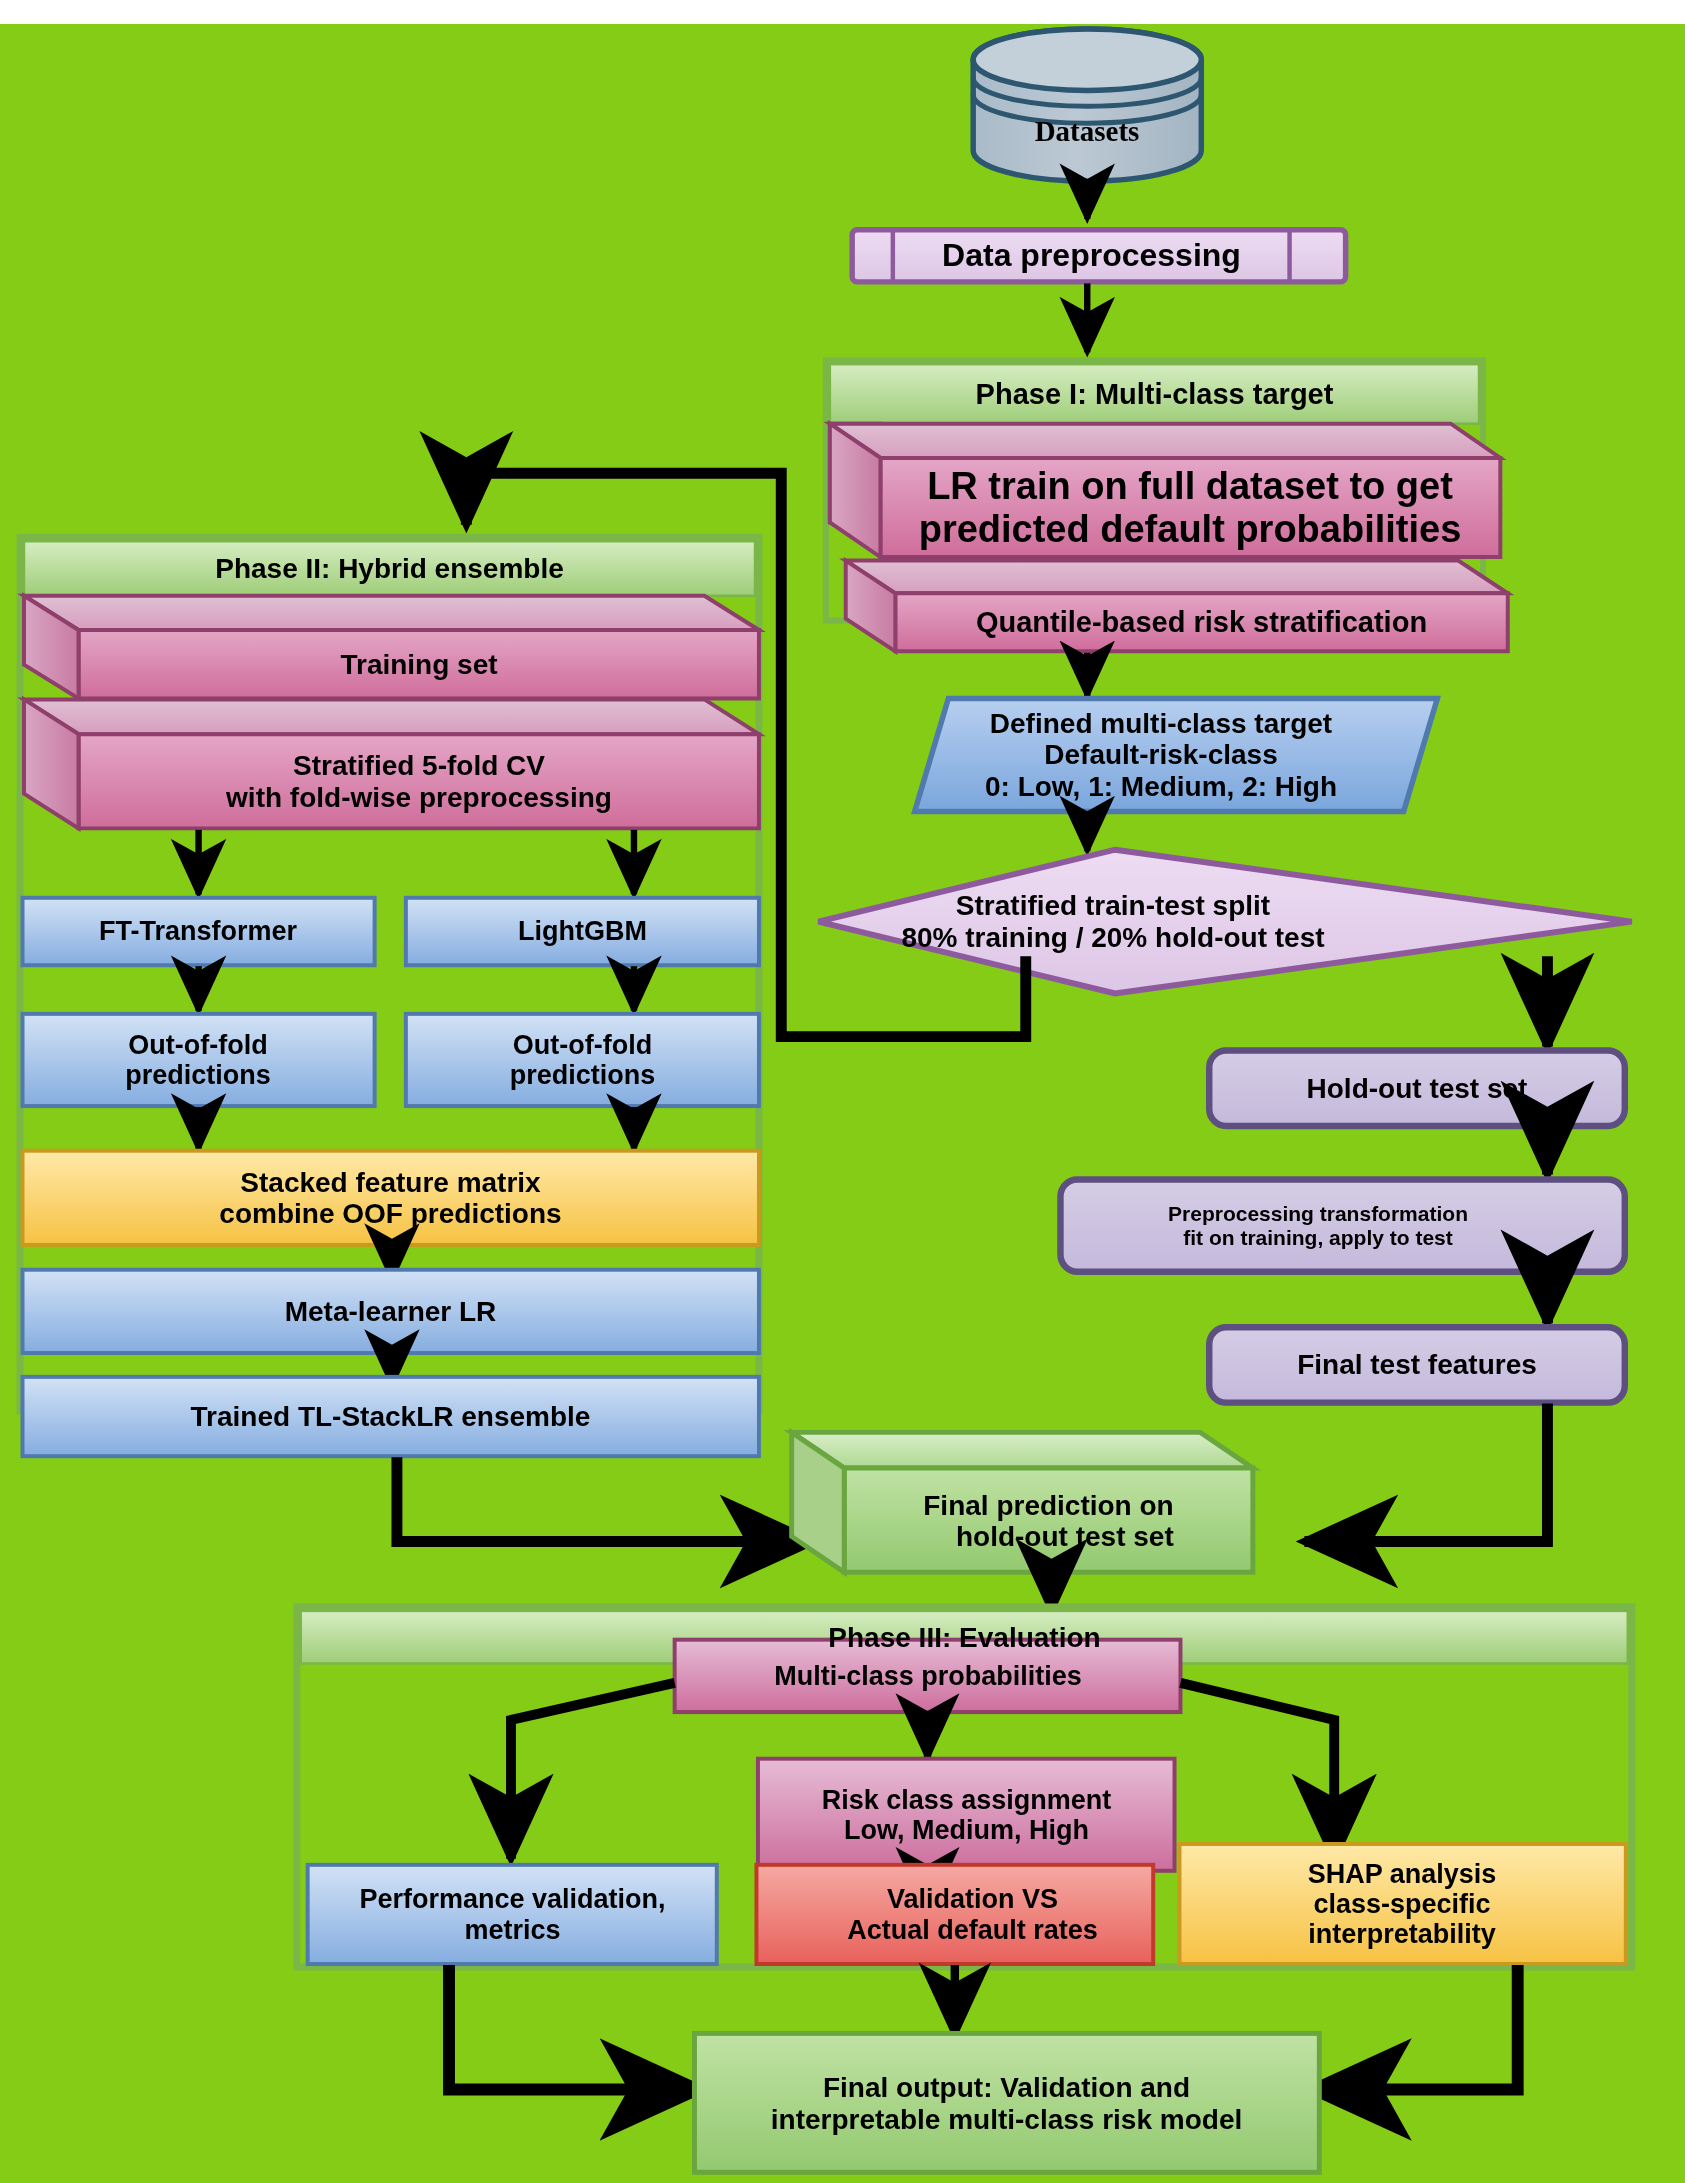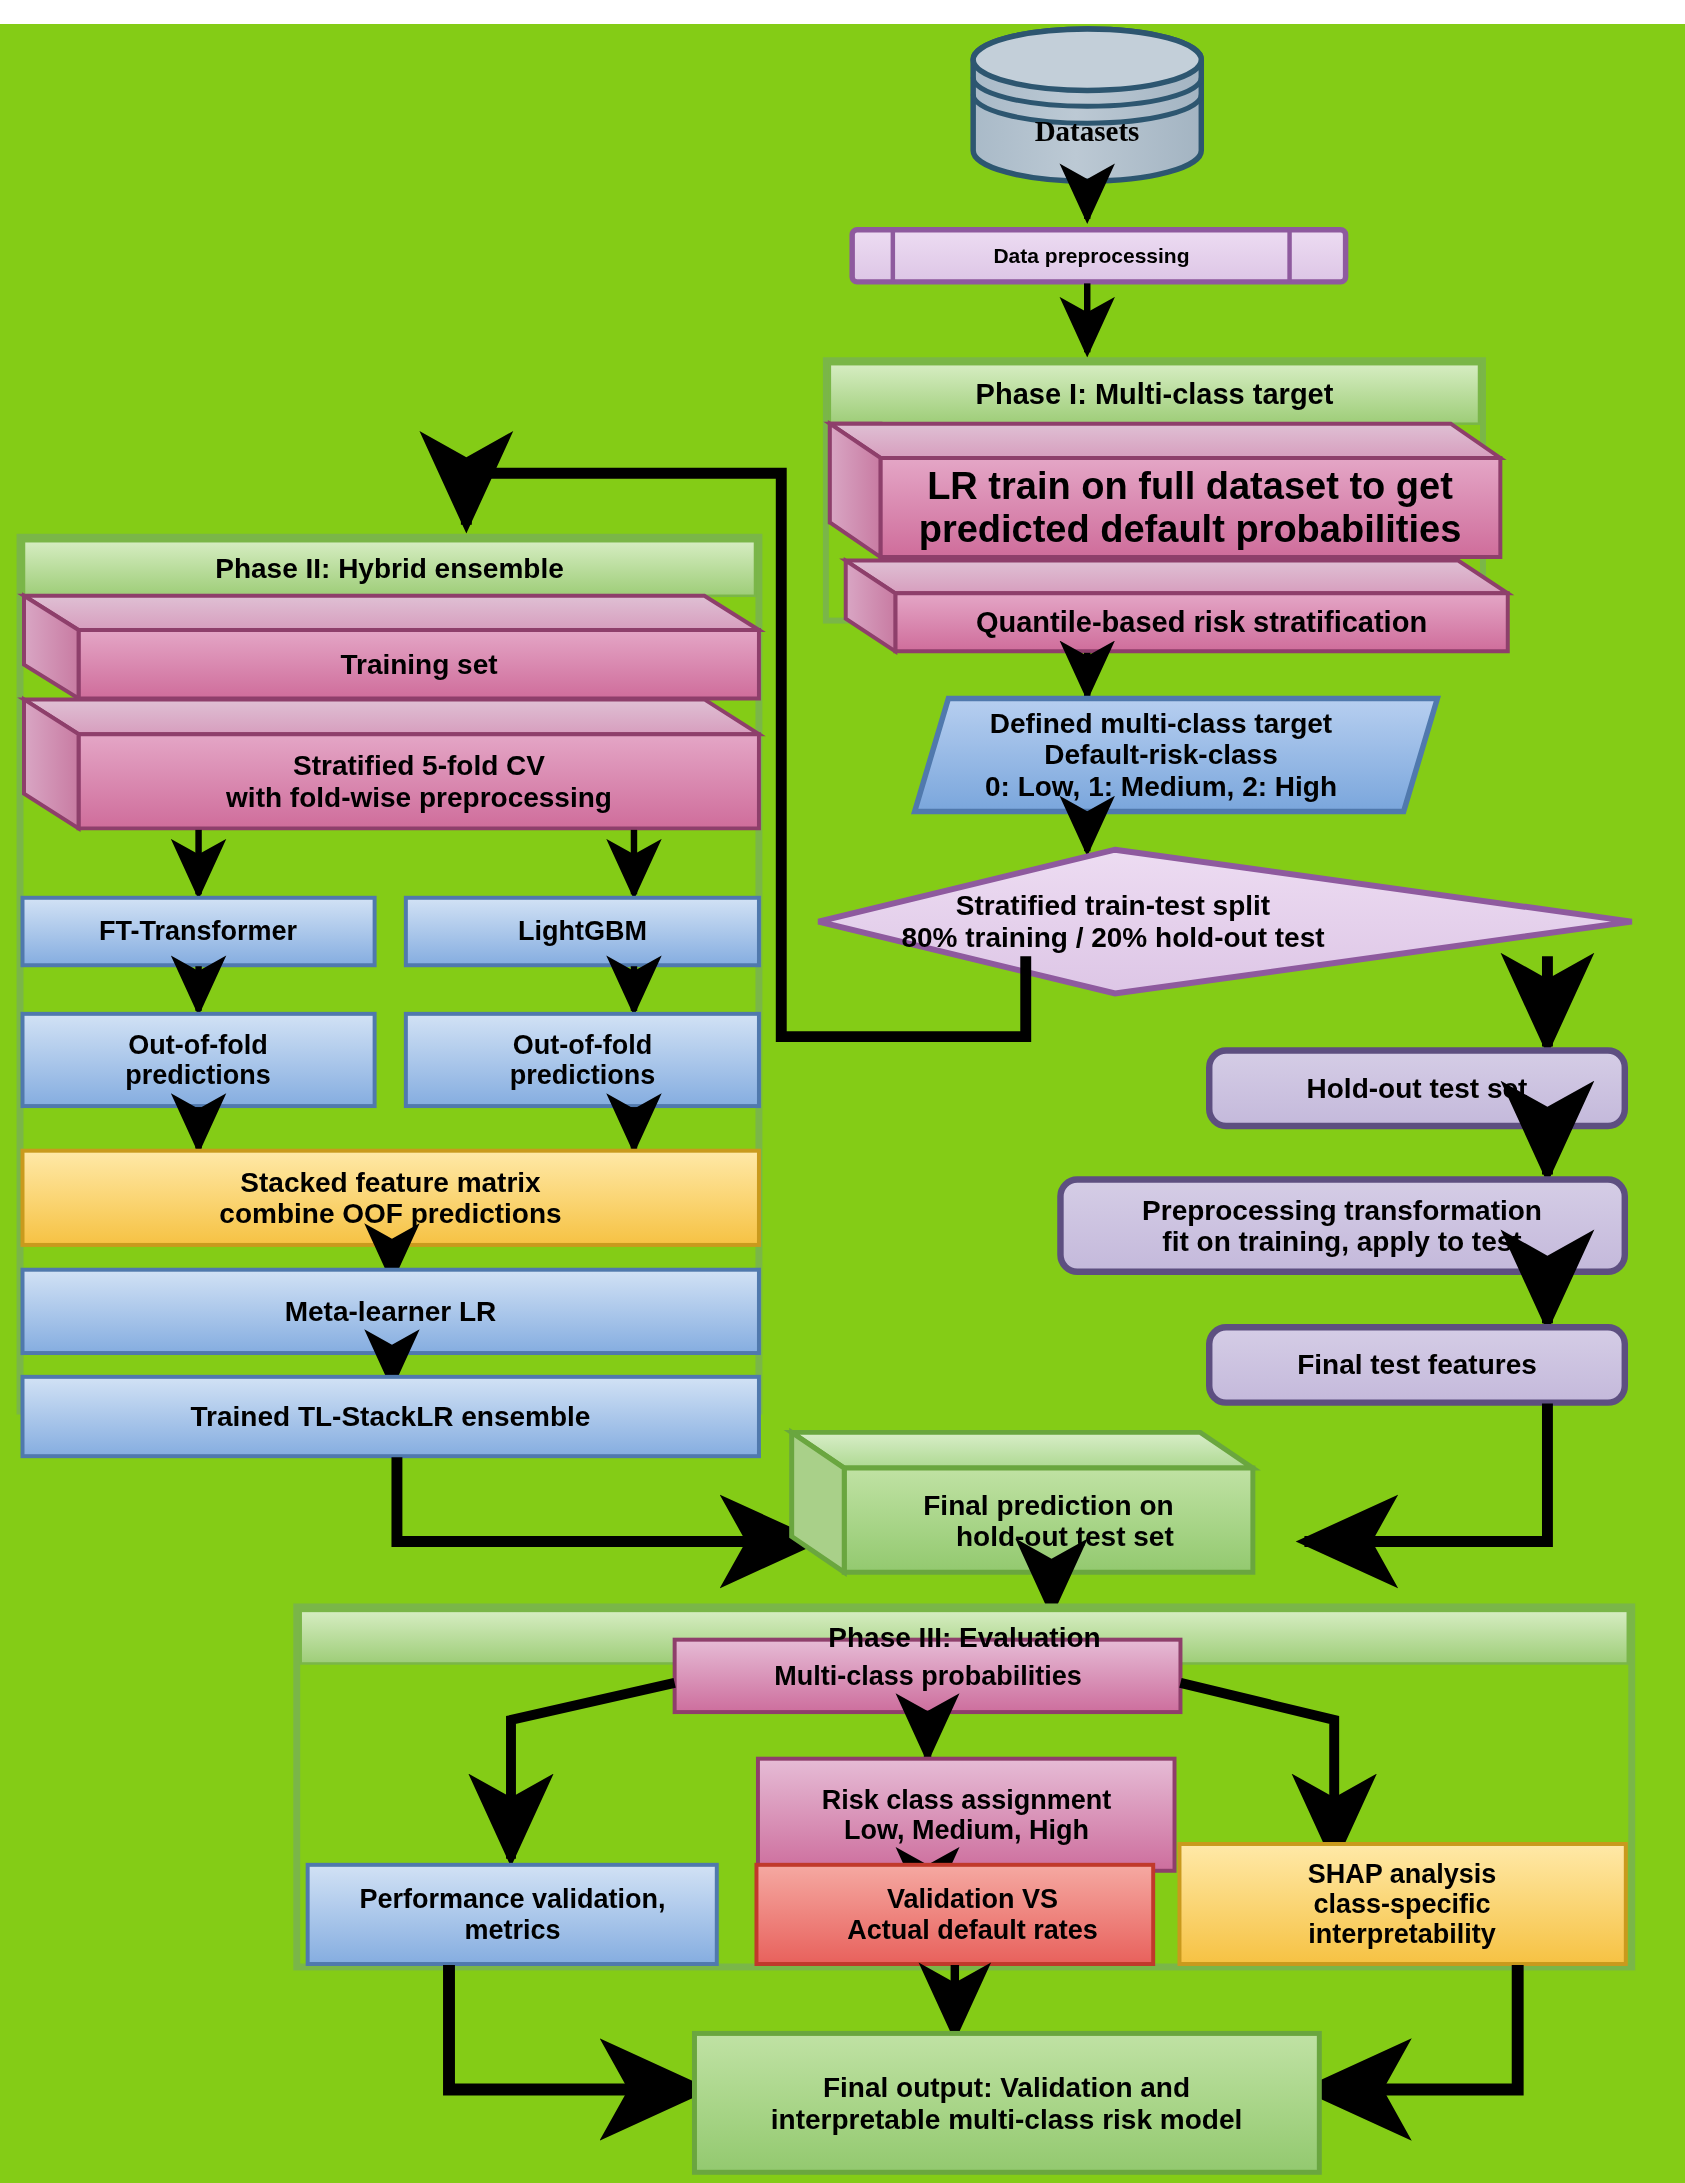--- a/index.html
+++ b/index.html
@@ -204,21 +204,21 @@
 
   <path d="M905,3914 L905,4165 L1415,4165" stroke="#000" stroke-width="24" fill="none" marker-end="url(#ah)"></path>
   <path d="M1925,3914 L1925,4055" stroke="#000" stroke-width="17" fill="none" marker-end="url(#ah)"></path>
   <path d="M3060,3914 L3060,4165 L2640,4165" stroke="#000" stroke-width="24" fill="none" marker-end="url(#ah)"></path>
 
   <rect x="1400" y="4052" width="1260" height="280" fill="url(#gGreenBody)" stroke="#6aa63f" stroke-width="10"></rect>
 </svg>
 
 <div class="lbl serif" style="left:973px;top:60px;width:228px;height:94px;font-size:29px;">Datasets</div>
 
-<div class="lbl" style="left:893px;top:206px;width:397px;height:52px;font-size:21px;">Data preprocessing</div>
+<div class="lbl" style="left:893px;top:206px;width:397px;height:52px;font-size:32px;">Data preprocessing</div>
 
 <div class="lbl" style="left:830px;top:340px;width:649px;height:60px;font-size:29px;">Phase  I: Multi-class target</div>
 
 <div class="lbl" style="left:890px;top:439px;width:600px;height:89px;font-size:38px;">LR train on full dataset to get
 predicted default probabilities</div>
 
 <div class="lbl" style="left:905px;top:570px;width:593px;height:56px;font-size:29px;">Quantile-based risk stratification</div>
 
 <div class="lbl" style="left:923px;top:679px;width:476px;height:104px;font-size:28px;">Defined multi-class target
 Default-risk-class
@@ -246,21 +246,21 @@
 
 <div class="lbl" style="left:22px;top:1127px;width:737px;height:94px;font-size:28px;">Stacked feature matrix
 combine OOF predictions</div>
 
 <div class="lbl" style="left:22px;top:1246px;width:737px;height:83px;font-size:28px;">Meta-learner LR</div>
 
 <div class="lbl" style="left:22px;top:1353px;width:737px;height:79px;font-size:28px;">Trained TL-StackLR ensemble</div>
 
 <div class="lbl" style="left:1209px;top:1027px;width:416px;height:75px;font-size:28px;">Hold-out test set</div>
 
-<div class="lbl" style="left:1060px;top:1156px;width:564px;height:92px;font-size:28px;">Preprocessing transformation
+<div class="lbl" style="left:1036px;top:1156px;width:564px;height:92px;font-size:21px;">Preprocessing transformation
 fit on training, apply to test</div>
 
 <div class="lbl" style="left:1209px;top:1303px;width:416px;height:75px;font-size:28px;">Final test features</div>
 
 <div class="lbl" style="left:849px;top:1446px;width:399px;height:102px;font-size:28px;text-align:right;">Final prediction on
 hold-out test set</div>
 
 <div class="lbl" style="left:301px;top:1587px;width:1327px;height:53px;font-size:28px;">Phase  III: Evaluation</div>
 
 <div class="lbl" style="left:675px;top:1616px;width:506px;height:72px;font-size:27px;">Multi-class probabilities</div>

